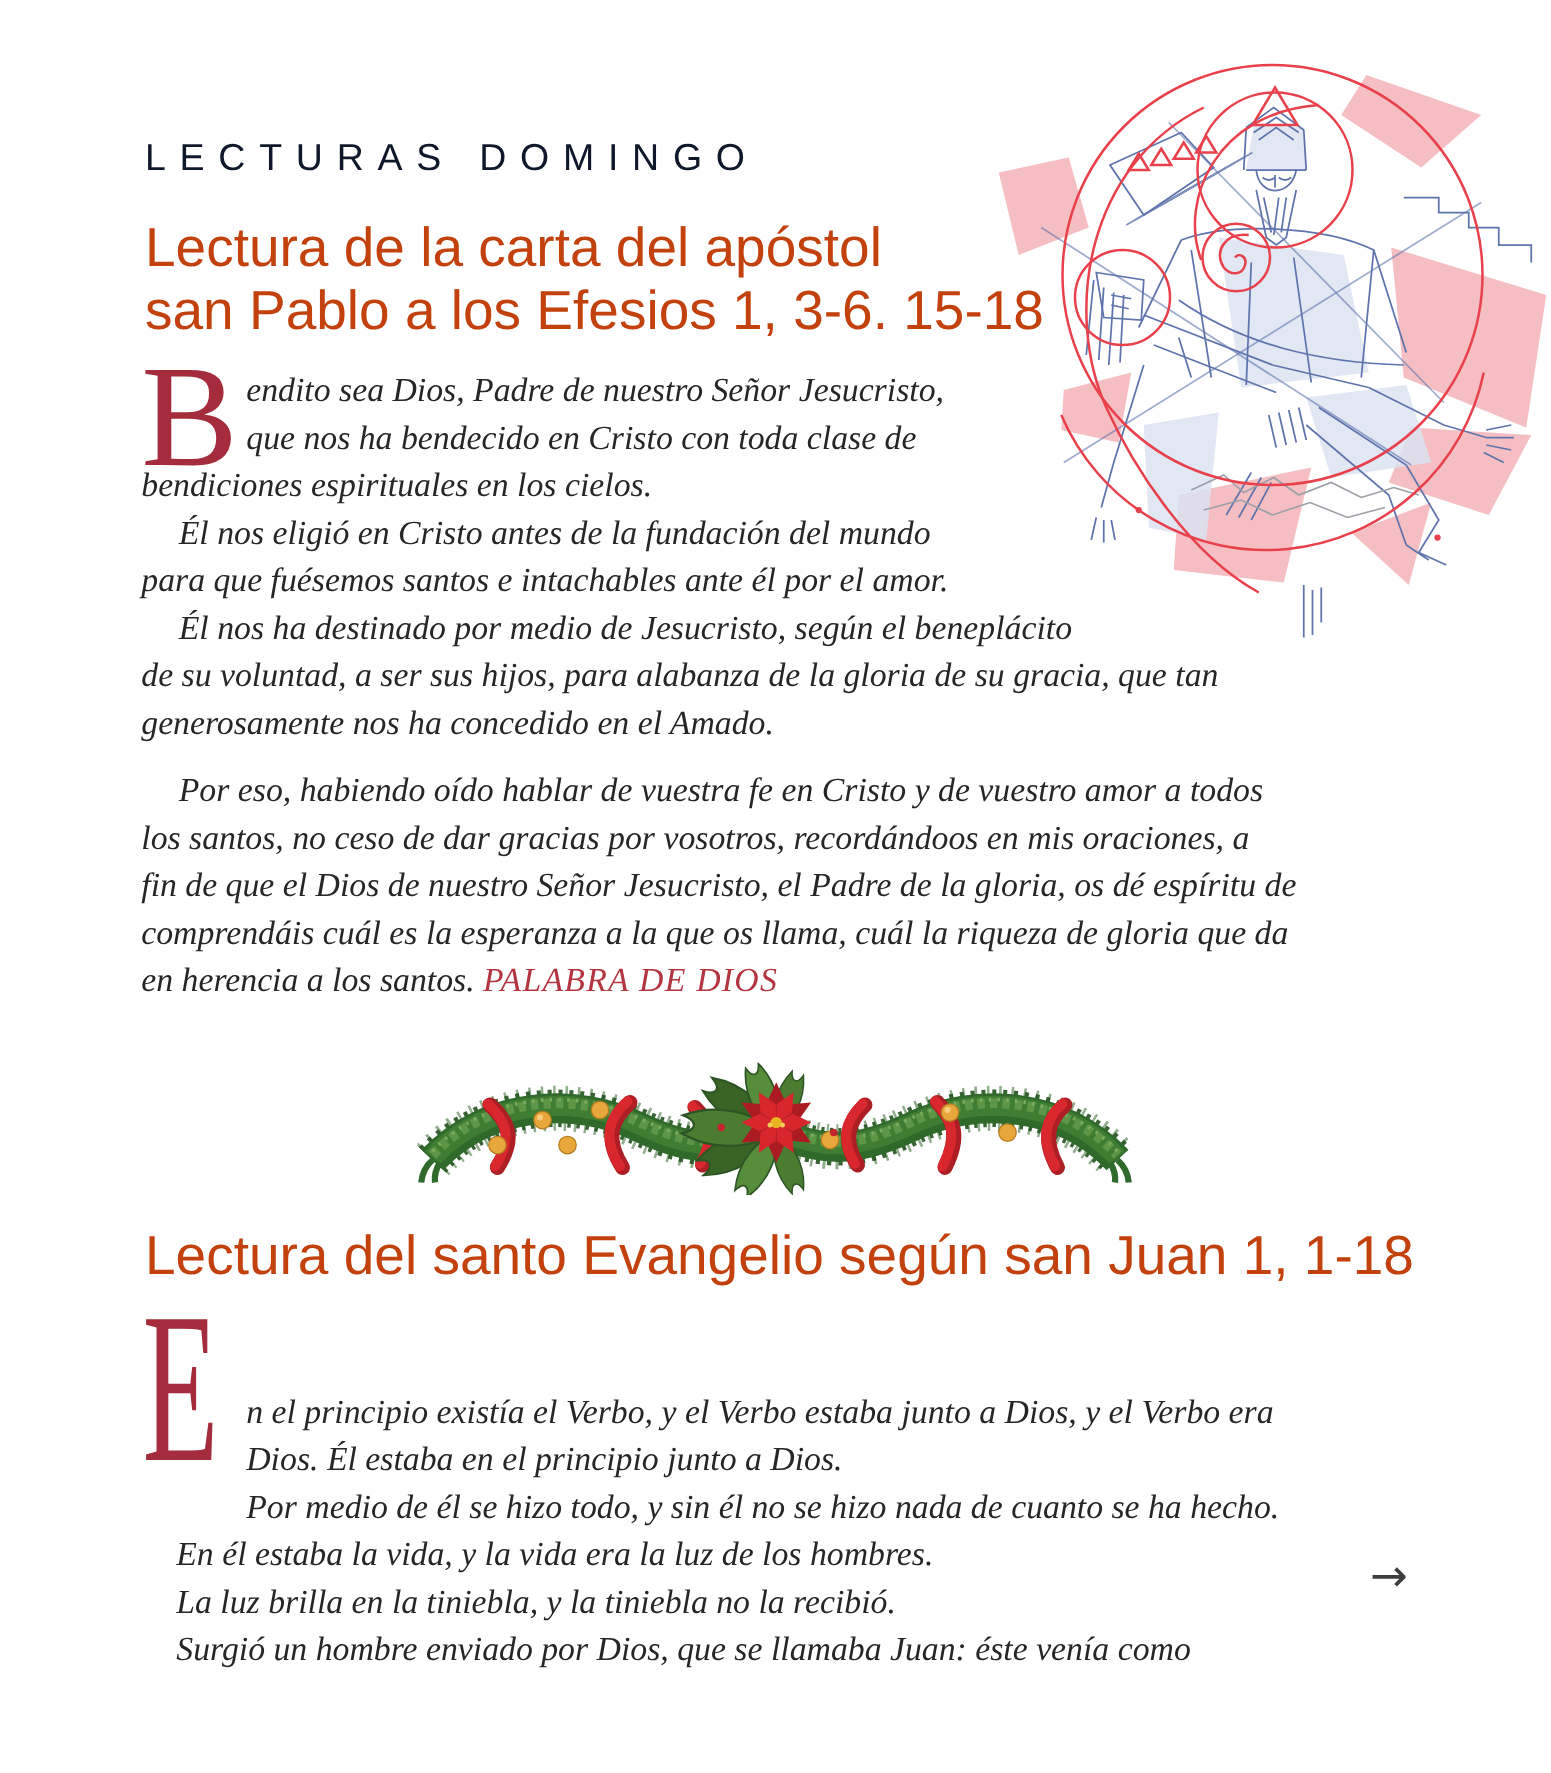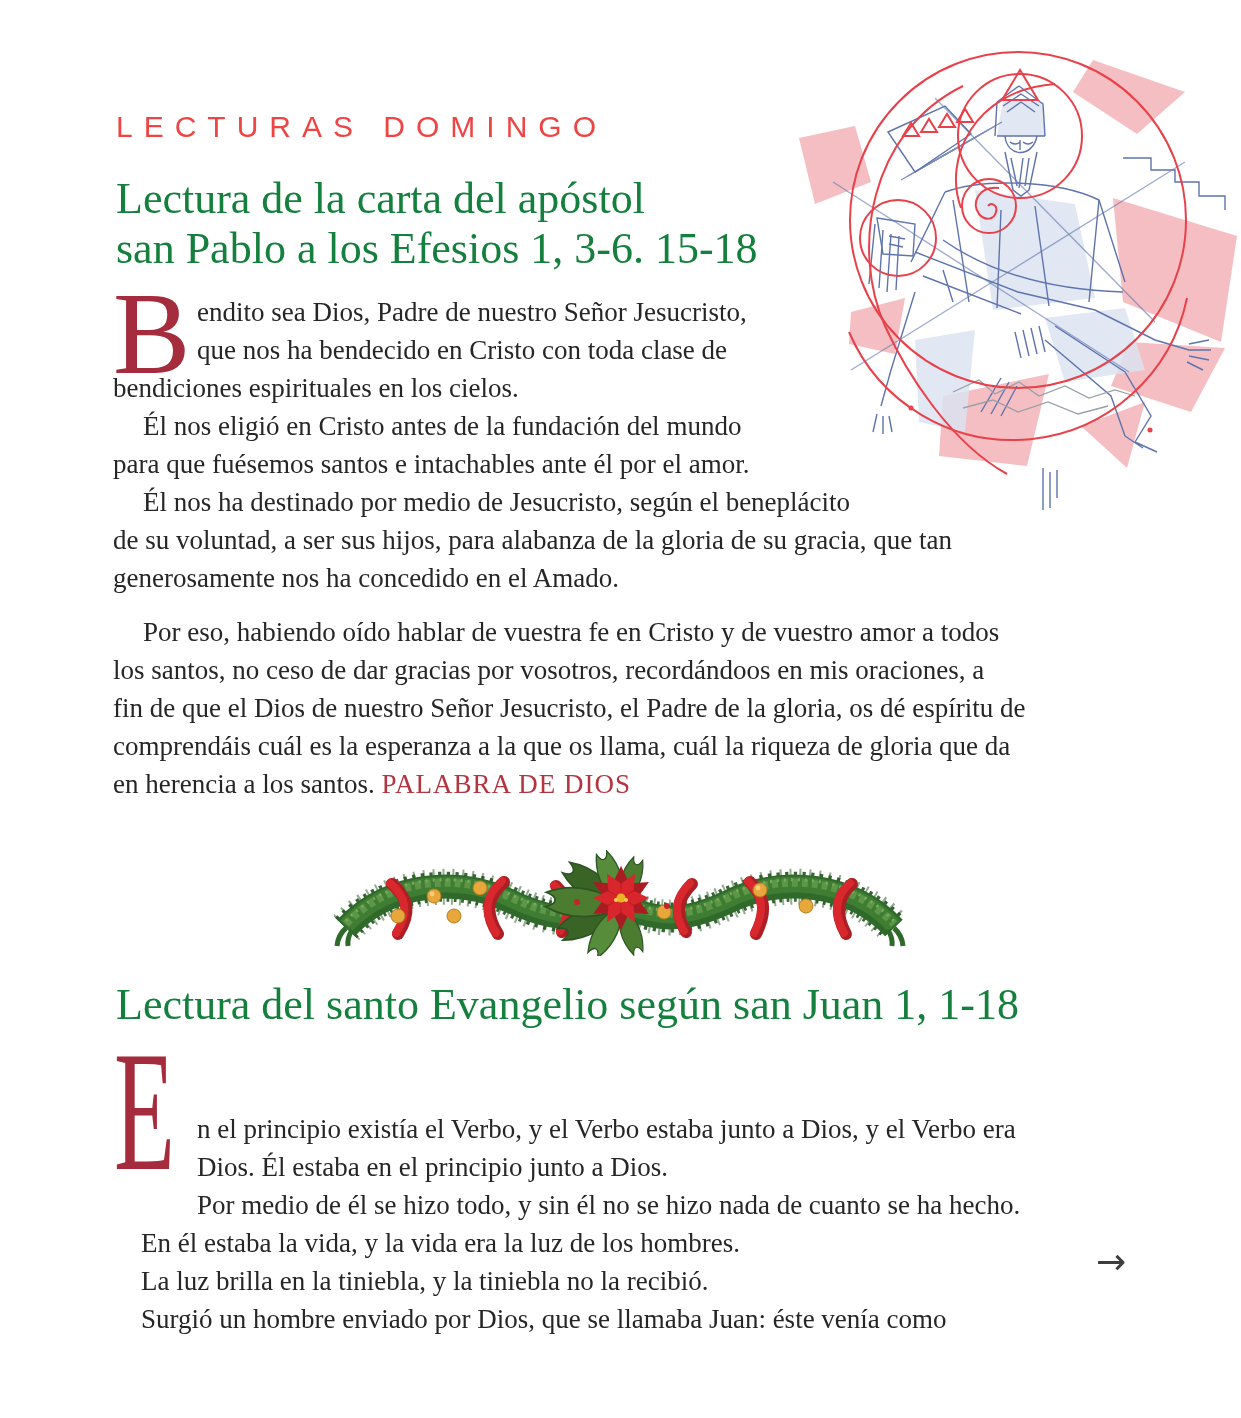--- a/index.html
+++ b/index.html
@@ -10,38 +10,38 @@
     background:#ffffff;
     overflow:hidden;
     font-family:"Liberation Serif", serif;
     color:#262626;
   }
   .abs{position:absolute;}
   .kicker{
     left:116px; top:110px;
     font-family:"Liberation Sans", sans-serif;
     font-size:30px; letter-spacing:11px;
-    color:#ef4444; white-space:nowrap;
+    color:#0f172a; white-space:nowrap;
   }
   .gold-title{
     left:116px;
-    font-family:Liberation Serif, serif;
+    font-family:Liberation Sans, sans-serif;
     font-size:44px; line-height:50px;
-    color:#15803d; white-space:nowrap;
+    color:#c2410c; white-space:nowrap;
   }
   .title1{top:174px;}
   .title2{top:980px;}
   .reading{
     left:113px;
     font-size:27px; line-height:38px;
     color:#262626;
   }
   .r1{top:293px;}
   .r2{top:1110px;}
-  .tline{white-space:nowrap;}
+  .tline{white-space:nowrap;font-style:italic;}
   .pad{padding-left:84px;}
   .ind{padding-left:30px;}
   .sp{margin-top:16px;}
   .ind2{padding-left:28px;}
   .dropcap{
     position:absolute;
     font-family:"Liberation Serif", serif;
     color:#A52C3C;
     line-height:1;
     z-index:2;

